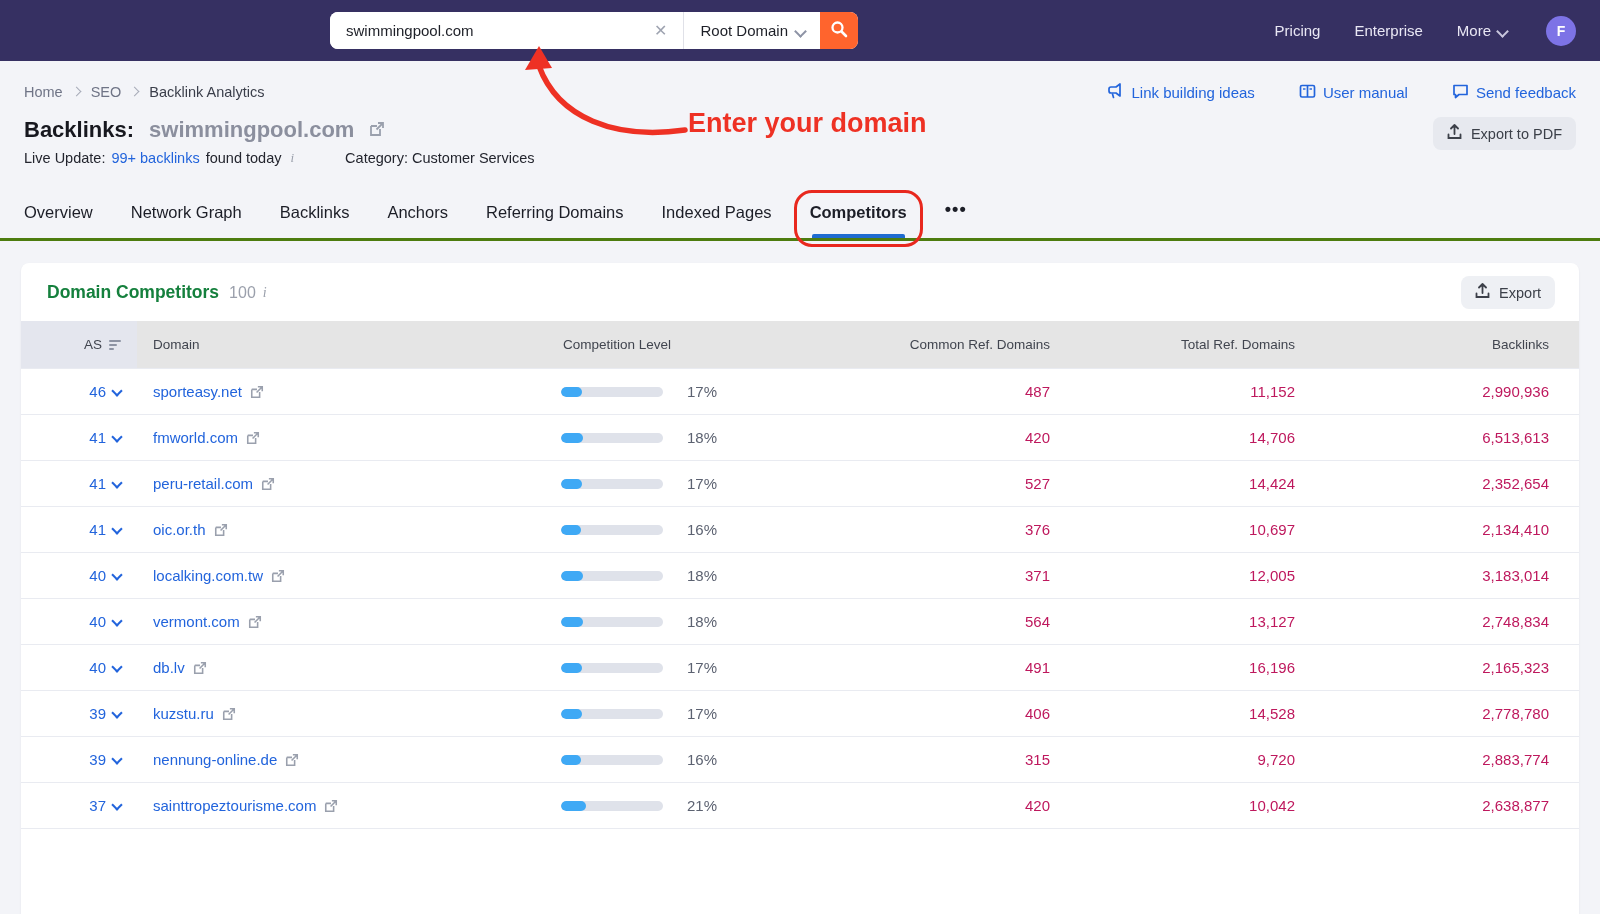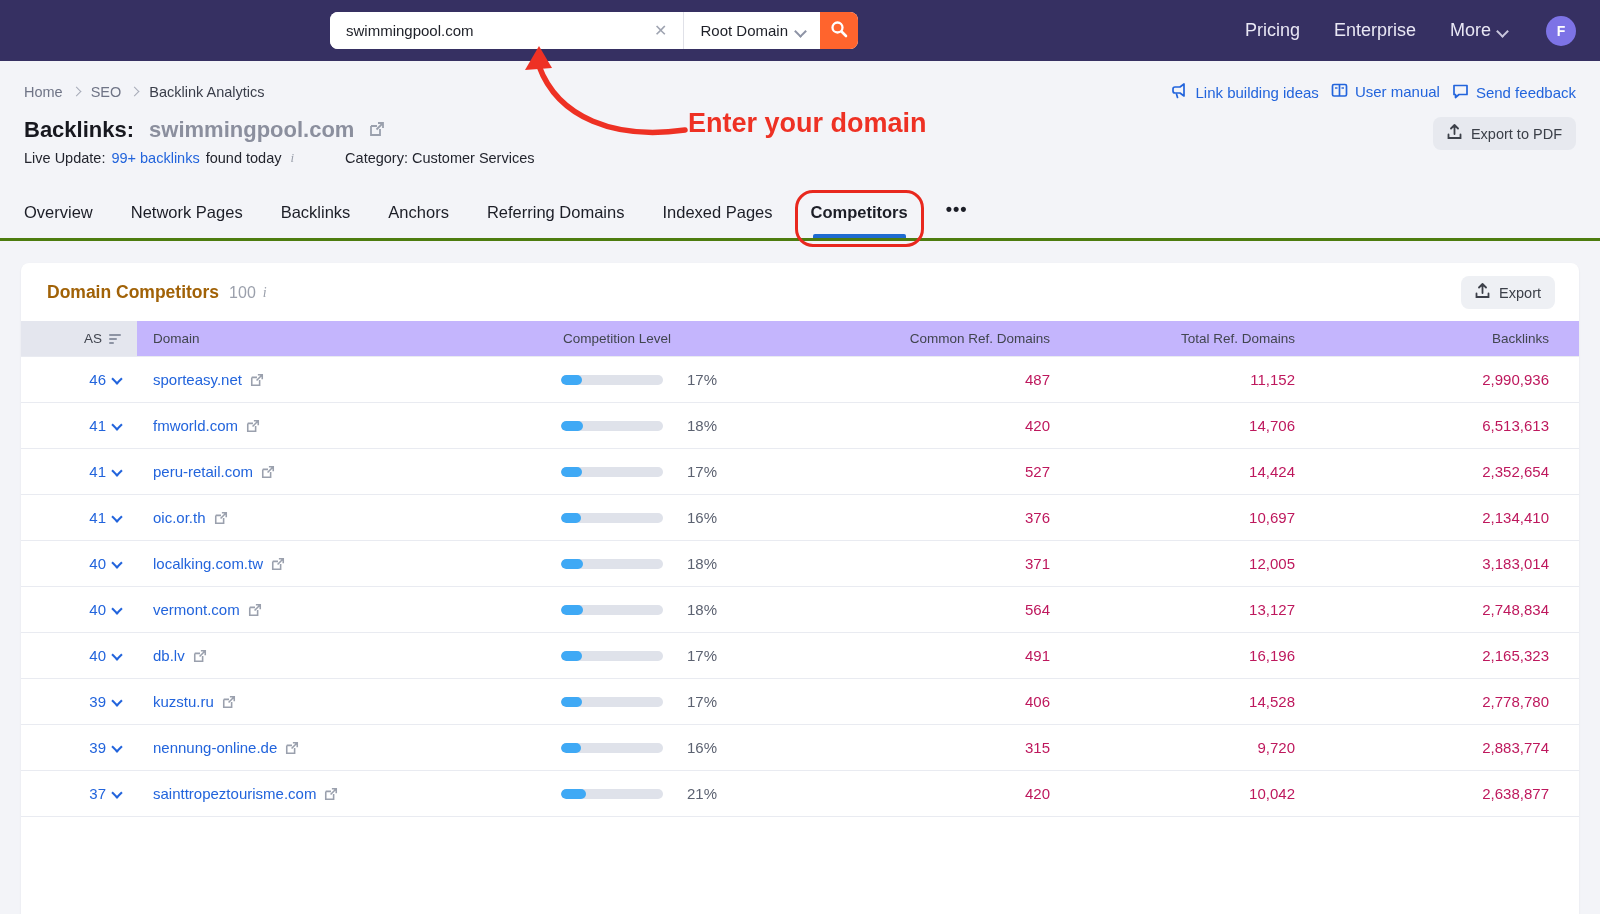--- a/index.html
+++ b/index.html
@@ -35,21 +35,21 @@
   .chev { width:10px; height:10px; display:inline-block; position:relative; }
   .chev::before {
     content:""; position:absolute; left:0; top:1px; width:7px; height:7px;
     border-right:2px solid #8d93a5; border-bottom:2px solid #8d93a5; transform:rotate(45deg);
   }
   .search-btn {
     width:38px; background:#ff642d; border:none; cursor:pointer;
     display:flex; align-items:center; justify-content:center;
   }
   .topnav { margin-left:auto; display:flex; align-items:center; gap:34px; }
-  .topnav .nav-item { color:#e9e7f4; font-size:18px; cursor:pointer; display:flex; align-items:center; gap:7px; }
+  .topnav .nav-item { color:#e9e7f4; font-size:15px; cursor:pointer; display:flex; align-items:center; gap:7px; }
   .topnav .nav-item .chev::before { border-color:#c9c6dd; }
   .avatar {
     width:30px; height:30px; border-radius:50%; background:#7d73e6; color:#fff;
     font-size:14px; font-weight:bold; display:flex; align-items:center; justify-content:center;
     cursor:pointer; margin-left:4px;
   }
   
   .annotation { position:absolute; left:500px; top:44px; z-index:40; pointer-events:none; }
   .annotation-text {
     position:absolute; left:188px; top:64px; white-space:nowrap;
@@ -59,21 +59,21 @@
   .page { padding:0 24px; }
   .crumb-row { display:flex; align-items:center; margin-top:20px; height:22px; }
   .breadcrumb { display:flex; align-items:center; gap:10px; font-size:14.5px; color:#6f7486; }
   .breadcrumb .crumb { cursor:pointer; }
   .breadcrumb .crumb.last { color:#3a3e4a; cursor:default; }
   .crumb-sep { width:8px; height:8px; display:inline-block; position:relative; }
   .crumb-sep::before {
     content:""; position:absolute; left:0; top:0; width:6px; height:6px;
     border-right:1.6px solid #a7abb8; border-top:1.6px solid #a7abb8; transform:rotate(45deg);
   }
-  .help-links { margin-left:auto; display:flex; align-items:flex-start; gap:12px; }
+  .help-links { margin-left:auto; display:flex; align-items:flex-end; gap:44px; }
   .help-link { display:flex; align-items:center; gap:7px; color:#2264dc; font-size:15px; cursor:pointer; }
   .title-row { display:flex; align-items:flex-start; margin-top:14px; }
   .page-title { font-size:22px; font-weight:bold; color:#17181f; display:flex; align-items:center; gap:15px; }
   .page-title .domain { color:#8b8f9e; font-weight:bold; }
   .btn-gray {
     display:flex; align-items:center; gap:9px; background:#e7e9ef; border:none; border-radius:8px;
     font-size:14.5px; color:#3c4049; padding:7px 14px; cursor:pointer; font-family:"Liberation Sans", sans-serif;
   }
   .export-pdf { margin-left:auto; }
   .live-row { display:flex; align-items:center; font-size:14.5px; color:#23252e; gap:6px; }
@@ -97,30 +97,30 @@
     border:3.5px solid #e8281e; border-radius:18px; pointer-events:none; z-index:30;
   }
   .tab.active .tab-ring { display:block; }
   .tabs-more { font-size:18px; color:#1c1e27; letter-spacing:1px; cursor:pointer; padding-bottom:18px; font-weight:bold; }
   
   .card {
     margin:22px 21px 0 21px; background:#fff; border-radius:8px 8px 0 0;
     box-shadow:0 1px 2px rgba(30,33,48,0.08); height:700px; overflow:hidden;
   }
   .card-head { display:flex; align-items:center; padding:13px 24px 12px 26px; }
-  .card-title { font-size:17.5px; font-weight:bold; color:#a16207;text-align:center; }
+  .card-title { font-size:17.5px; font-weight:bold; color:#15803d;text-align:center; }
   .card-count { font-size:16px; color:#9ba0ac; margin-left:10px; }
   .card-head .info-i { font-size:14px; margin-left:4px; }
   .card-export { margin-left:auto; background:#eef0f4; }
   .tbl { width:100%; }
   .tr {
     display:grid; grid-template-columns:116px 404px 290px 235px 245px 1fr;
     align-items:center; border-bottom:1px solid #e9ebf1;
   }
-  .thead { background:#c4b5fd; height:36px; font-size:13.5px; color:#41454f; }
+  .thead { background:#e5e5e5; height:48px; font-size:13.5px; color:#41454f; }
   .thead .th { padding:0 16px; }
   .th-as {
     background:#e4e6ee; height:100%; display:flex; align-items:center; justify-content:flex-end;
     gap:7px; padding-right:16px; cursor:pointer;
   }
   .sort-icon { display:inline-flex; flex-direction:column; gap:2px; }
   .sort-icon i { display:block; height:2px; background:#8d93a3; border-radius:1px; }
   .sort-icon i:nth-child(1){ width:12px; } .sort-icon i:nth-child(2){ width:8px; } .sort-icon i:nth-child(3){ width:5px; }
   .num-right { text-align:right; }
   .row { height:46px; font-size:15px; }
@@ -247,21 +247,21 @@
 </div>
 
 <div class="tabs-wrap">
   <div class="tabs" id="tabs-container">
   <div class="tab">
     <span class="tab-label">Overview</span>
     
   </div>
 
   <div class="tab">
-    <span class="tab-label">Network Pages</span>
+    <span class="tab-label">Network Graph</span>
     
   </div>
 
   <div class="tab">
     <span class="tab-label">Backlinks</span>
     
   </div>
 
   <div class="tab">
     <span class="tab-label">Anchors</span>

